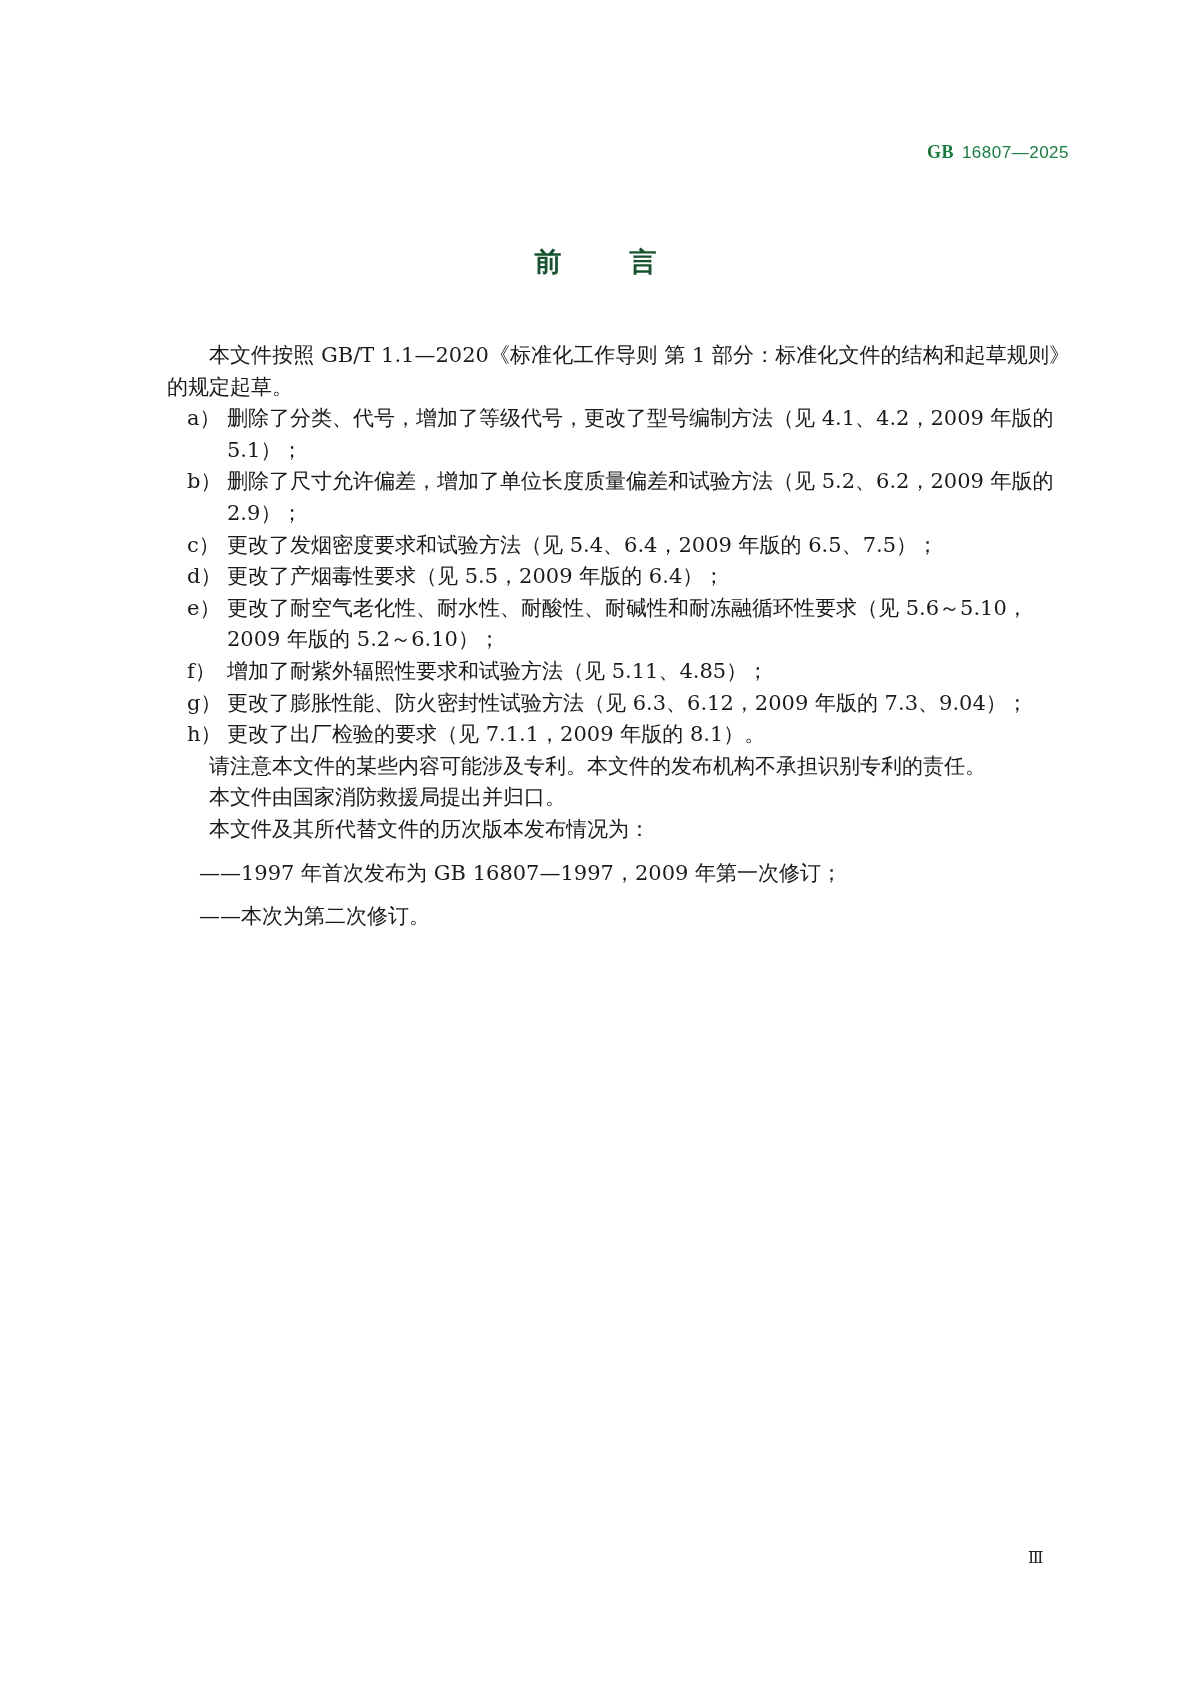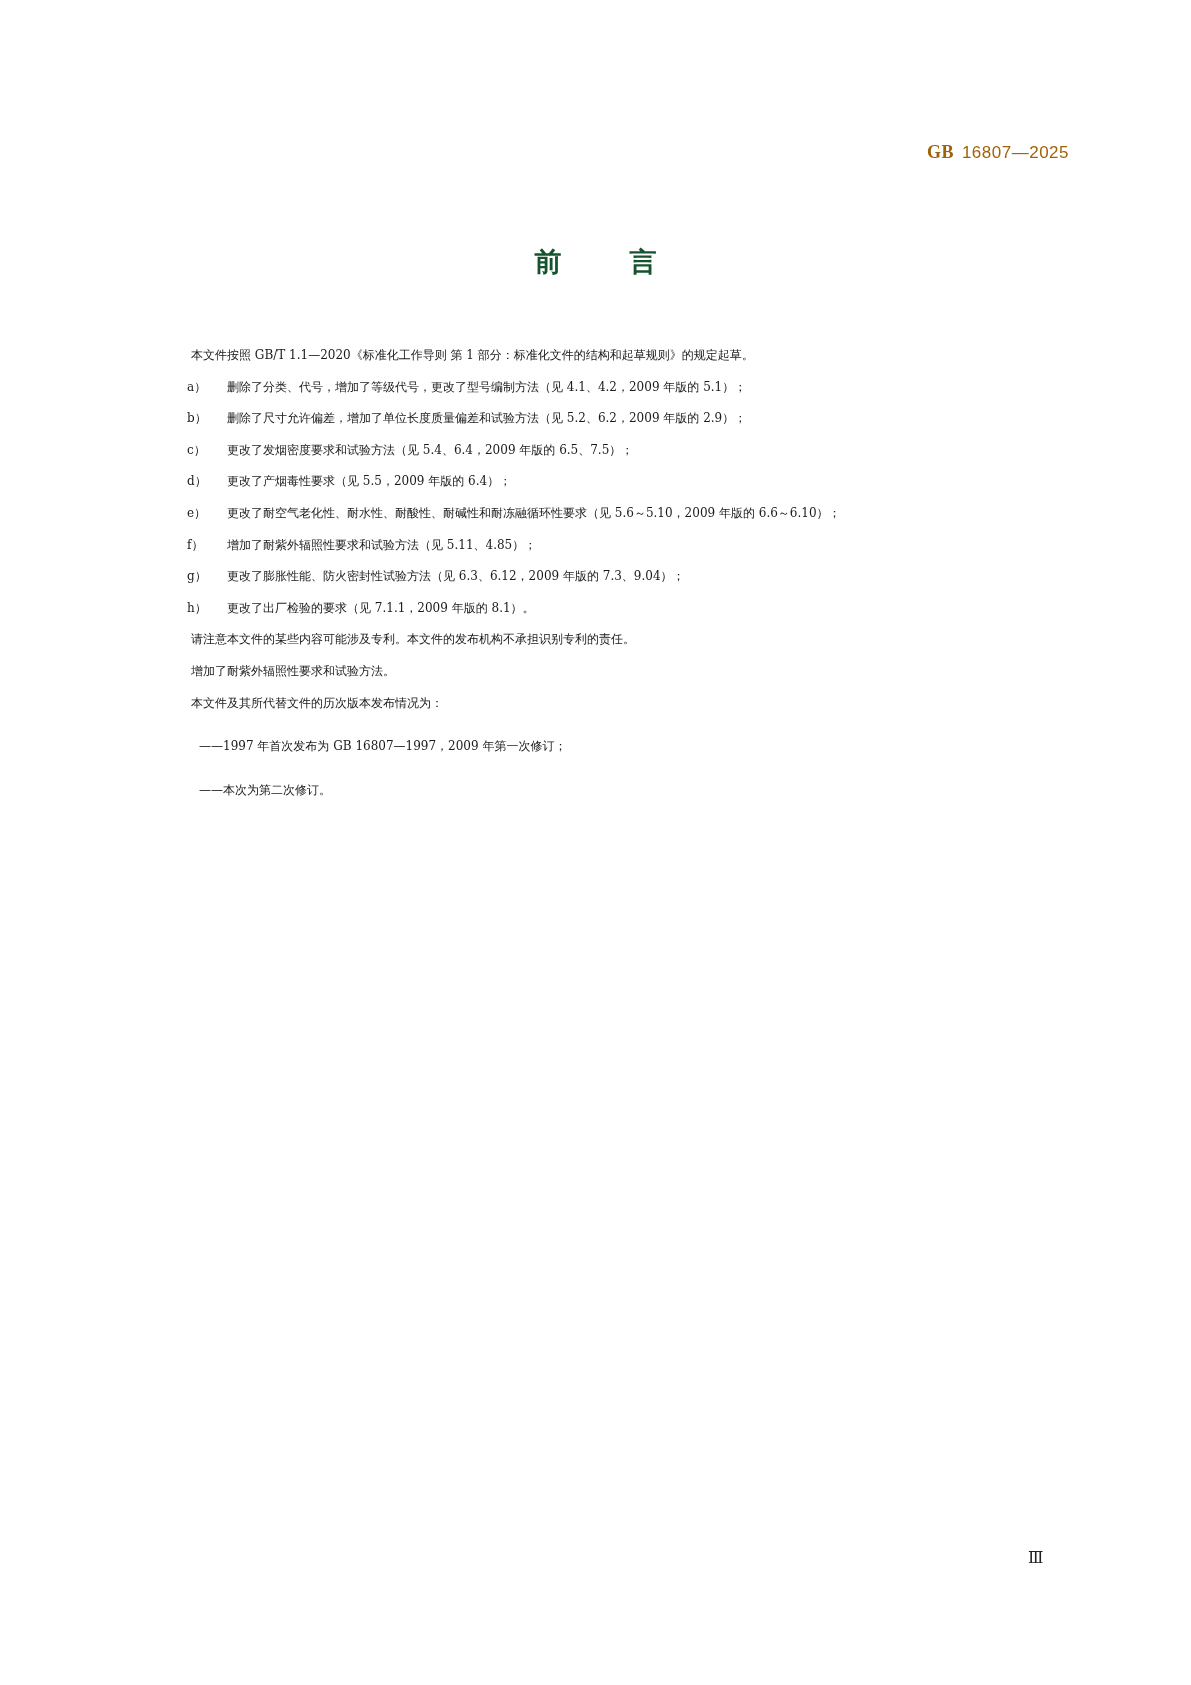--- a/index.html
+++ b/index.html
@@ -1,25 +1,25 @@
 <!DOCTYPE html>
 <html><head>
 <meta charset="utf-8">
 <style>
   html, body { margin: 0; padding: 0; background: #ffffff; }
   body { width: 1191px; height: 1685px; position: relative; overflow: hidden;
          font-family: "DejaVu Serif", "Liberation Serif", serif; color: #1a1a1a; }
   .header-id { position: absolute; top: 142px; right: 122px; font-size: 17px; letter-spacing: 0.5px;
-               font-family: "Liberation Sans", "DejaVu Sans", sans-serif; color: #a16207; }
+               font-family: "Liberation Sans", "DejaVu Sans", sans-serif; color: #15803d; }
   .header-id .gb { font-family: "Liberation Serif", "DejaVu Serif", serif; font-weight: bold; font-size: 18px; margin-right: 8px; }
   .title { position: absolute; top: 244px; left: 0; width: 1191px; text-align: center;
            font-family: "DejaVu Sans", sans-serif; font-weight: bold; font-size: 27px; color: #14532d; }
   .title span { display: inline-block; }
   .title .gap { width: 68px; }
-  .body { position: absolute; top: 340px; left: 167px; width: 903px; font-size: 12px; line-height: 31.6px; }
+  .body { position: absolute; top: 340px; left: 167px; width: 903px; font-size: 21px; line-height: 31.6px; }
   .p { margin: 0; text-indent: 2em; text-align: justify; }
   .item { display: flex; margin: 0; padding-left: 20px; }
   .item .lbl { width: 40px; flex: none; }
   .item .txt { flex: 1; }
   .dash { margin: 12px; padding-left: 20px; }
   .page-num { position: absolute; top: 1548px; left: 1028px; font-family: "DejaVu Serif", serif; font-size: 16px; color: #222; }
 </style>
 </head>
 <body>
 
@@ -45,35 +45,35 @@
   <div class="item">
       <span class="lbl">c）</span>
       <span class="txt">更改了发烟密度要求和试验方法（见 5.4、6.4，2009 年版的 6.5、7.5）；</span>
     </div>
   <div class="item">
       <span class="lbl">d）</span>
       <span class="txt">更改了产烟毒性要求（见 5.5，2009 年版的 6.4）；</span>
     </div>
   <div class="item">
       <span class="lbl">e）</span>
-      <span class="txt">更改了耐空气老化性、耐水性、耐酸性、耐碱性和耐冻融循环性要求（见 5.6～5.10，2009 年版的 6.6～6.10）；</span>
+      <span class="txt">更改了耐空气老化性、耐水性、耐酸性、耐碱性和耐冻融循环性要求（见 5.6～5.10，2009 年版的 5.2～6.10）；</span>
     </div>
   <div class="item">
       <span class="lbl">f）</span>
       <span class="txt">增加了耐紫外辐照性要求和试验方法（见 5.11、4.85）；</span>
     </div>
   <div class="item">
       <span class="lbl">g）</span>
       <span class="txt">更改了膨胀性能、防火密封性试验方法（见 6.3、6.12，2009 年版的 7.3、9.04）；</span>
     </div>
   <div class="item">
       <span class="lbl">h）</span>
       <span class="txt">更改了出厂检验的要求（见 7.1.1，2009 年版的 8.1）。</span>
     </div>
 
   <p class="p">请注意本文件的某些内容可能涉及专利。本文件的发布机构不承担识别专利的责任。</p>
-  <p class="p">增加了耐紫外辐照性要求和试验方法。</p>
+  <p class="p">本文件由国家消防救援局提出并归口。</p>
   <p class="p">本文件及其所代替文件的历次版本发布情况为：</p>
   <p class="dash">——1997 年首次发布为 GB 16807—1997，2009 年第一次修订；</p>
   <p class="dash">——本次为第二次修订。</p>
 </div>
 
 <div class="page-num">Ⅲ</div>
 
 </body></html>

